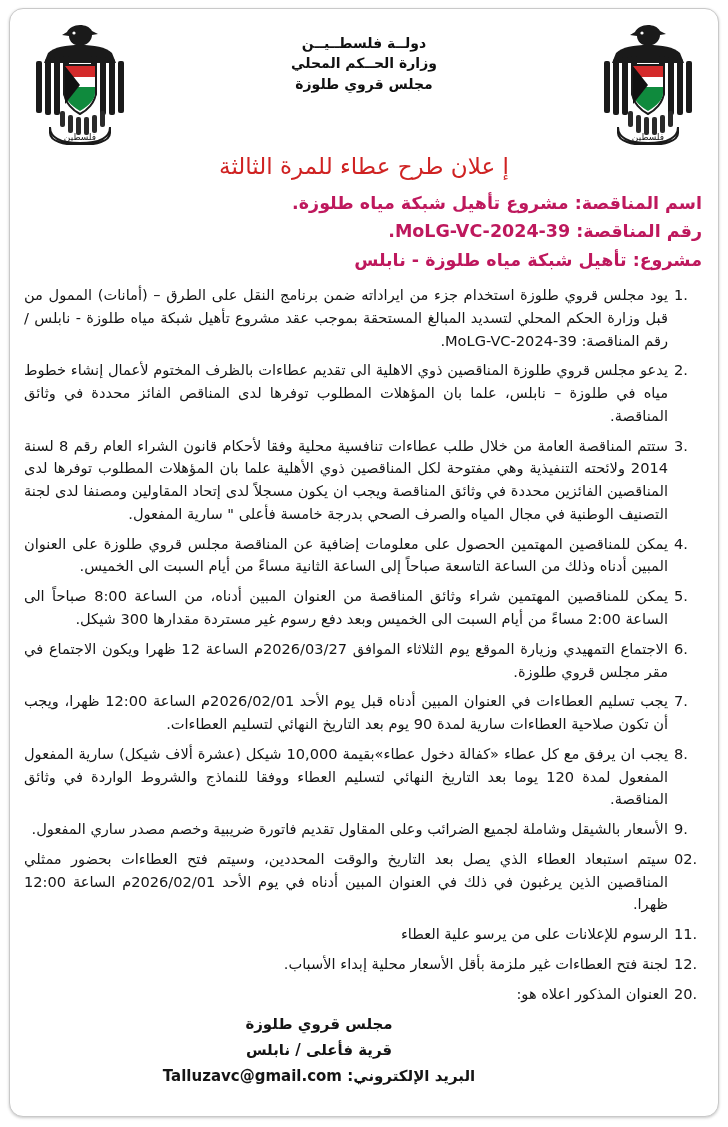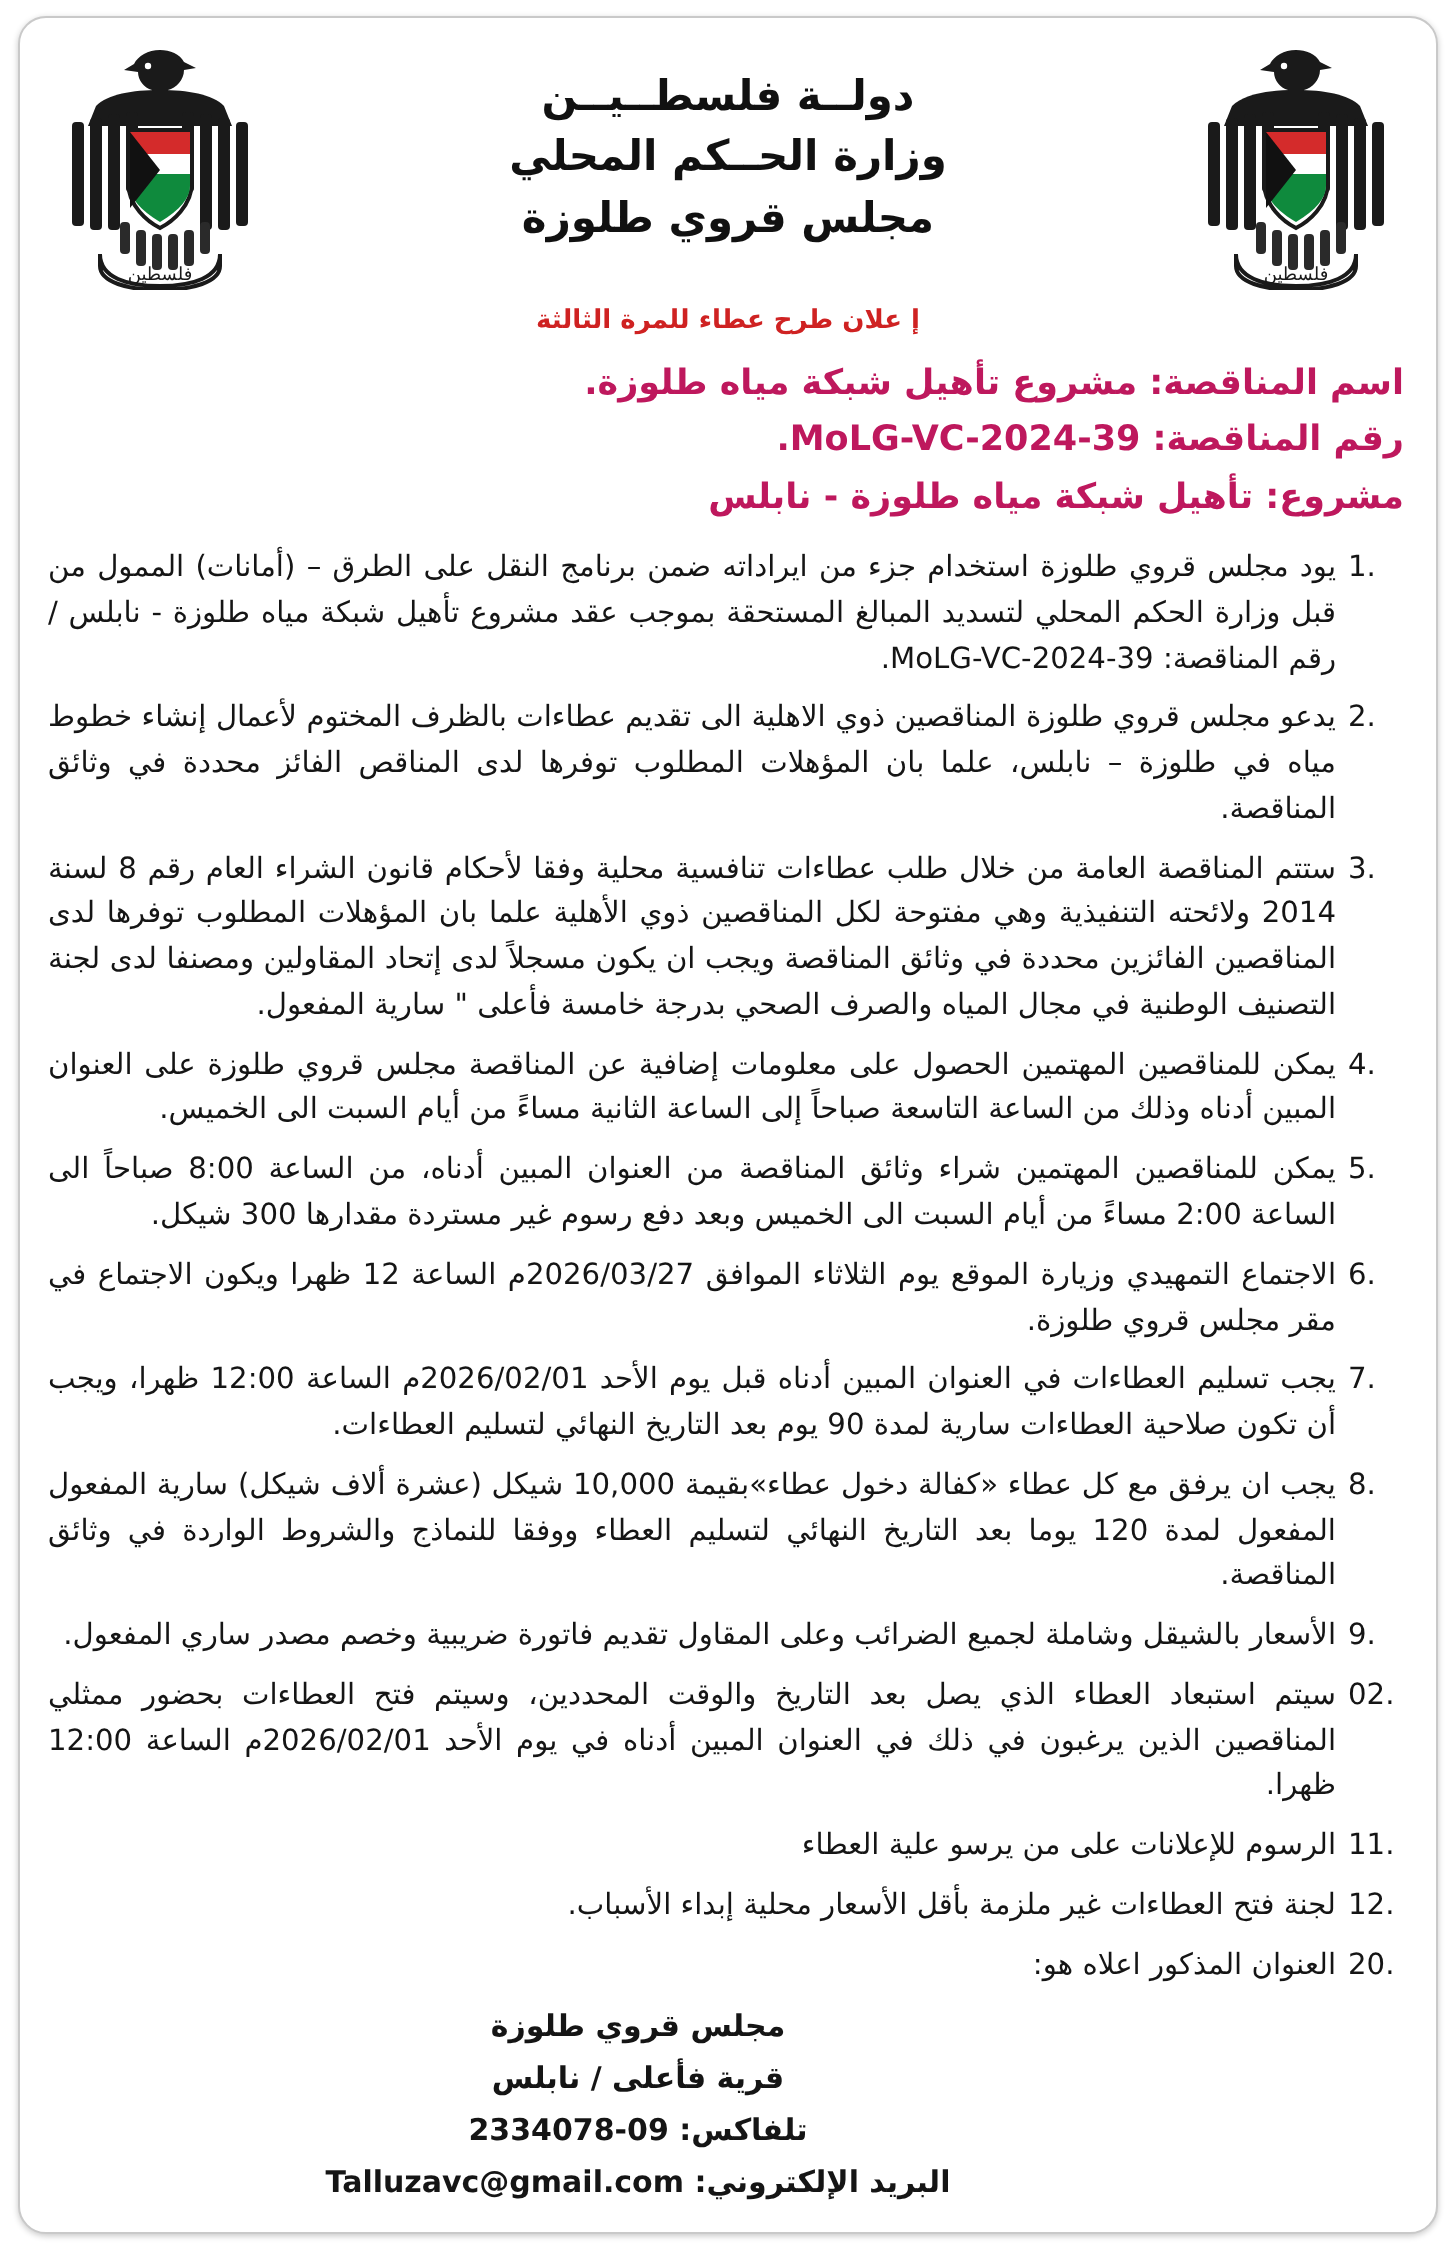--- a/index.html
+++ b/index.html
@@ -54,31 +54,31 @@
   .emblem svg { display: block; width: 100%; height: 100%; }
 
   .header-titles {
     flex: 1 1 auto;
     text-align: center;
     padding-top: 14px;
     direction: rtl;
   }
   .org-line {
     font-weight: bold;
-    font-size: 21px;
+    font-size: 14px;
     line-height: 1.45;
     color: #111111;
     letter-spacing: 0.5px;
   }
 
   .headline {
     text-align: center;
     color: #cf2222;
-    font-weight: bold;
-    font-size: 13px;
+    font-weight: normal;
+    font-size: 23px;
     margin-top: 6px;
     margin-bottom: 10px;
     direction: rtl;
     letter-spacing: 0.2px;
   }
 
   
   .meta {
     direction: rtl;
     text-align: right;
@@ -296,18 +296,17 @@
       </li>
       <li class="clause">
         <span class="clause-num">20.</span>
         <span class="clause-text">العنوان المذكور اعلاه هو:</span>
       </li>
     </ol>
 
     <div class="address-block">
       <div class="address-line">مجلس قروي طلوزة</div>
       <div class="address-line">قرية فأعلى / نابلس</div>
-      <div class="address-line small">تلفاكس: 09-2334078</div>
       <div class="address-line small">البريد الإلكتروني: Talluzavc@gmail.com</div>
     </div>
 
   </div>
 </div>
 
 </body></html>

